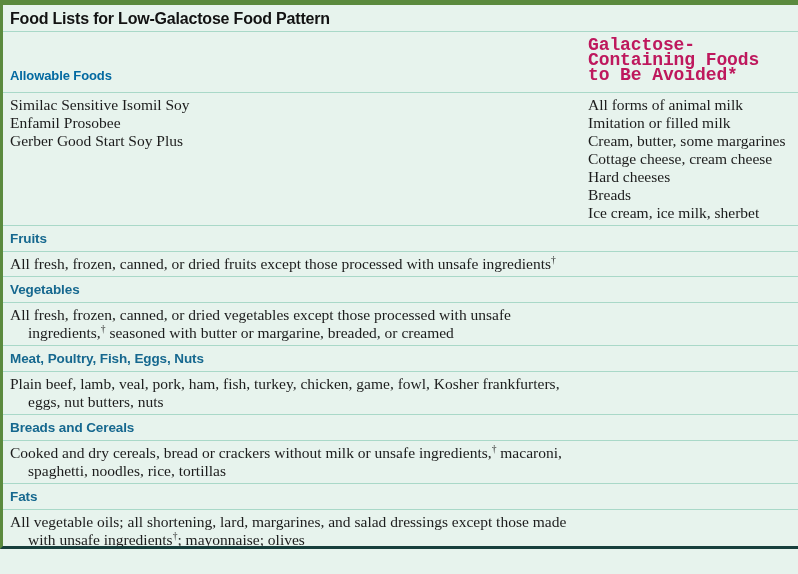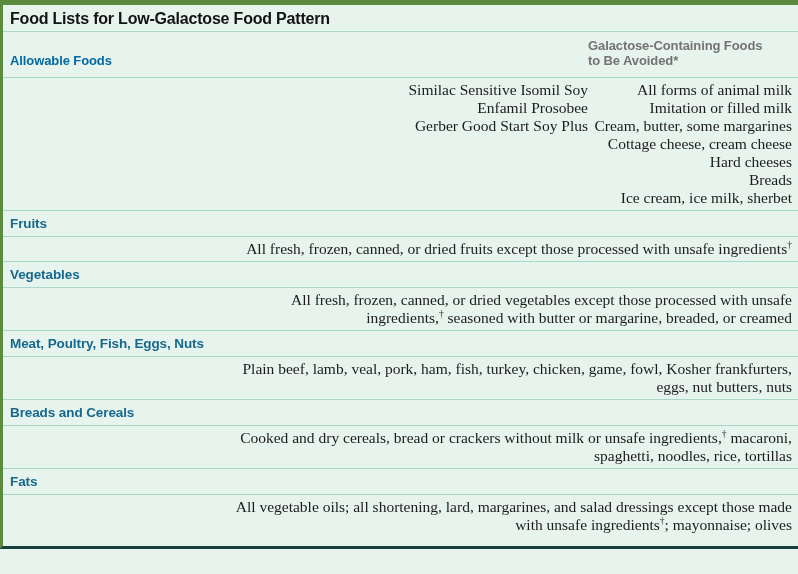--- a/index.html
+++ b/index.html
@@ -29,41 +29,41 @@
     display:flex; align-items:flex-end;
     padding:6px 0 9px 0;
     border-bottom:1px solid var(--sep, #a9d8c8);
   }
   .colheader-left {
     flex:0 0 578px; padding-left:7px;
     font-size:13px; font-weight:bold; color:#0369a1;
     letter-spacing:-0.1px; line-height:15px;
   }
   .colheader-right {
-    font-size:13px; font-weight:bold; color:#737373;
-    letter-spacing:-0.1px; line-height:15px;
+    font-size:18px; font-weight:bold; color:#be185d;
+    letter-spacing:-0.1px; line-height:15px;font-family:Liberation Mono, monospace;
   }
   .section-band {
     padding:4px 10px 4px 7px;
     border-bottom:1px solid var(--sep, #a9d8c8);
     font-size:13.5px; font-weight:bold;
     color:var(--teal, #16688f);
     letter-spacing:-0.1px; line-height:17px;
   }
   .content {
     padding:3px 6px 3px 7px;
     border-bottom:1px solid var(--sep, #a9d8c8);
     font-family:"Liberation Serif", serif;
     font-size:15.5px; color:#1c1c1c; line-height:18px;
   }
   #sections > .content:last-child { border-bottom:none; }
   .two-col { display:flex; }
   .col-left { flex:0 0 578px; }
   .col-right { flex:1 1 auto; }
-  .line { white-space:nowrap;text-align:right; }
+  .line { white-space:nowrap; }
   .line.indent { padding-left:18px; }
   sup { font-size:62%; line-height:0; vertical-align:super; }
 </style>
 </head>
 <body style="background: rgb(231, 243, 237);">
 
 <div class="page" style="--accent: #5b8a3e; --bg: #e7f3ed; --sep: #a9d8c8; --teal: #16688f; --bottomRule: #173f3c;">
   <div class="title-row">
     <span class="title">Food Lists for Low-Galactose Food Pattern</span>
   </div>

